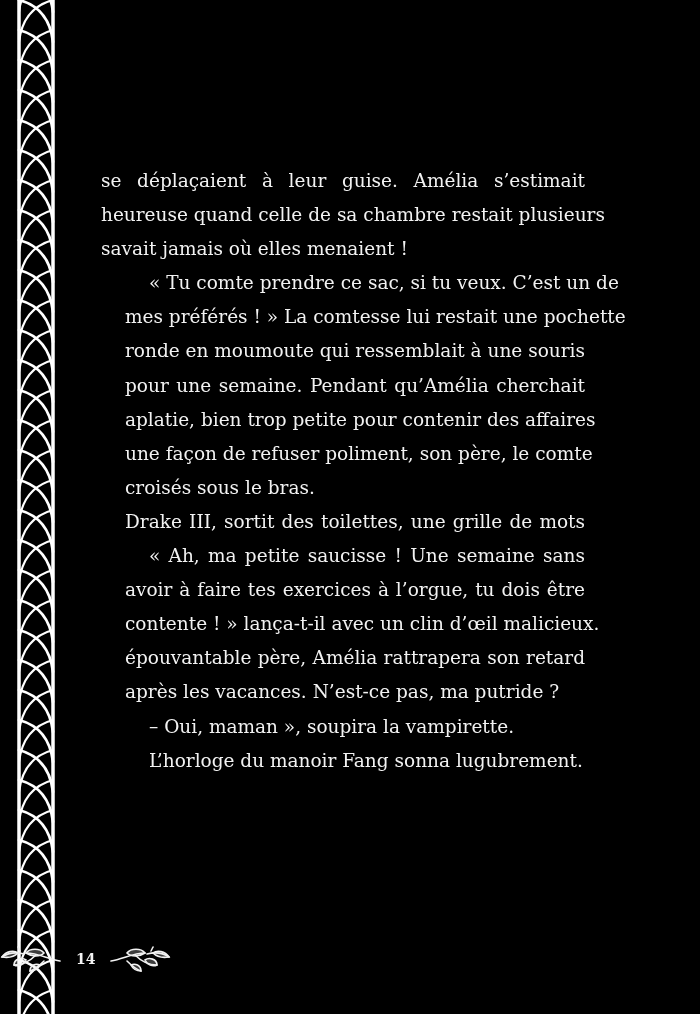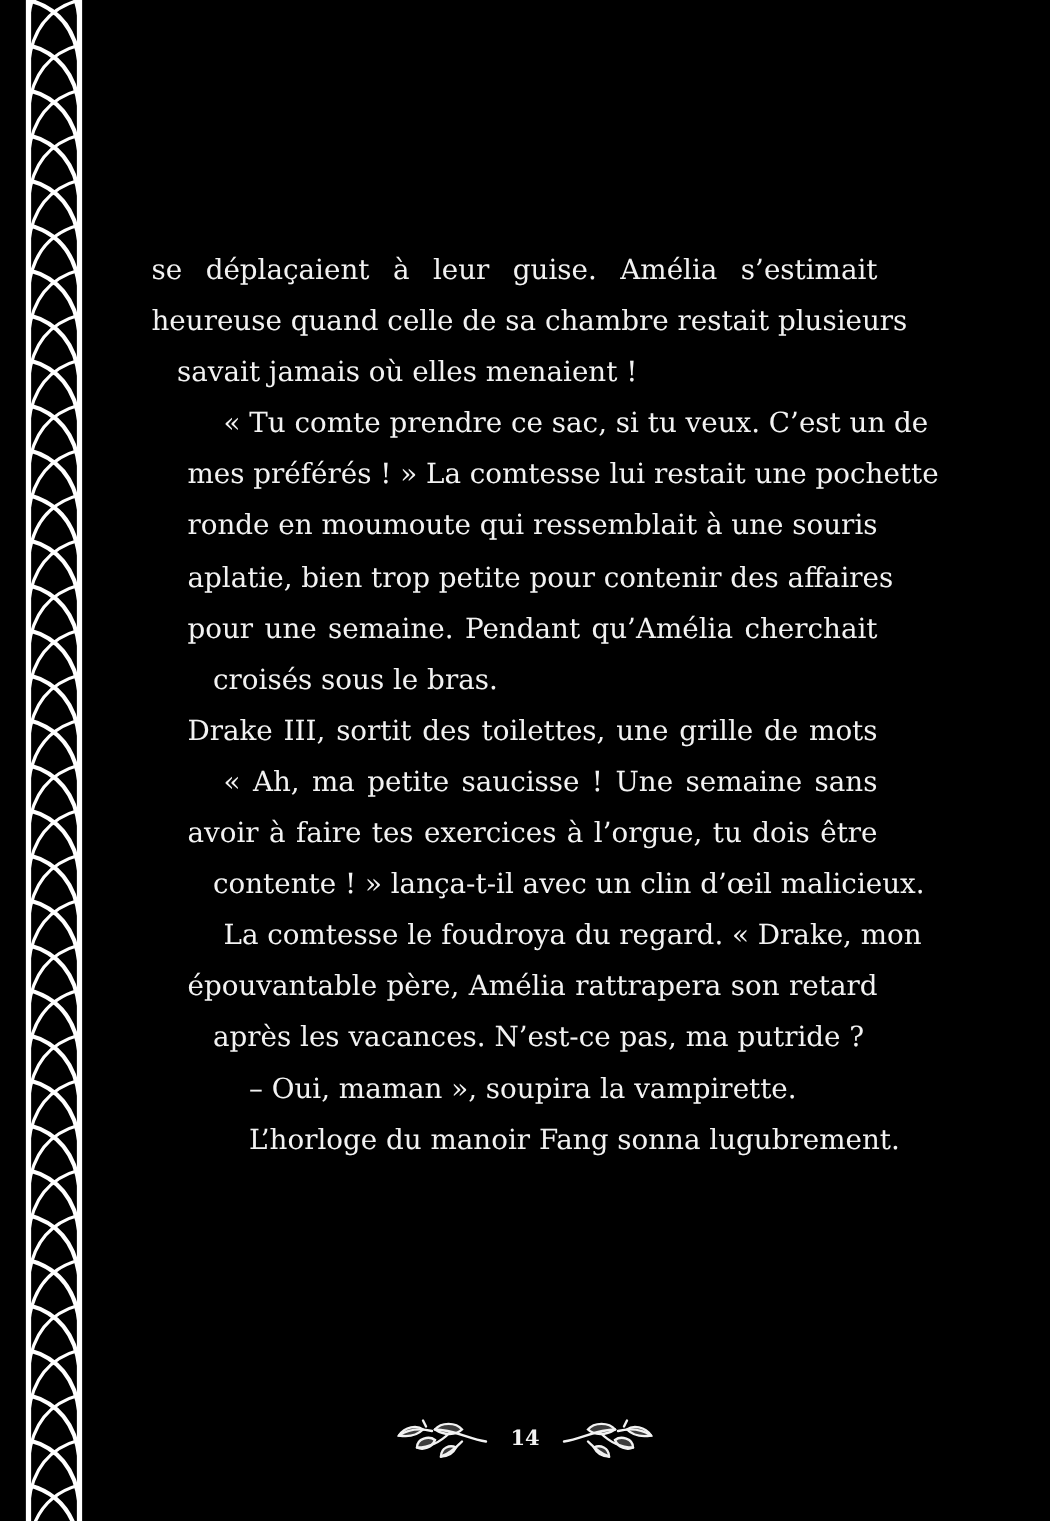--- a/index.html
+++ b/index.html
@@ -42,30 +42,28 @@
     }
     .line {
       display: block;
       text-align: justify;
       text-align-last: justify;
       white-space: nowrap;
       overflow: visible;
     }
     .line.last {
       text-align-last: left;
-      margin-left: 17px;
     }
     .footer {
       position: absolute;
       left: 0;
       width: 700px;
       top: 944px;
       height: 30px;
       display: flex;
-      justify-content: center;
       align-items: center;
       gap: 8px;
     }
     .page-number {
       font-size: 14px;
       font-weight: bold;
       color: #f2f2f2;
       padding: 0 6px;
     }
     .ornament {
@@ -158,32 +156,32 @@
 <div class="text-block" id="text-block">
     <div class="para">
       <span class="line">se déplaçaient à leur guise. Amélia s’estimait</span>
       <span class="line">heureuse quand celle de sa chambre restait plusieurs</span>
       <span class="line last">savait jamais où elles menaient !</span>
     </div>
     <div class="para indent">
       <span class="line" style="padding-left: 24px;">« Tu comte prendre ce sac, si tu veux. C’est un de</span>
       <span class="line">mes préférés ! » La comtesse lui restait une pochette</span>
       <span class="line">ronde en moumoute qui ressemblait à une souris</span>
+      <span class="line">pour une semaine. Pendant qu’Amélia cherchait</span>
       <span class="line">aplatie, bien trop petite pour contenir des affaires</span>
-      <span class="line">pour une semaine. Pendant qu’Amélia cherchait</span>
+      <span class="line">une façon de refuser poliment, son père, le comte</span>
       <span class="line last">croisés sous le bras.</span>
       <span class="line">Drake III, sortit des toilettes, une grille de mots</span>
     </div>
     <div class="para indent">
       <span class="line" style="padding-left: 24px;">« Ah, ma petite saucisse ! Une semaine sans</span>
       <span class="line">avoir à faire tes exercices à l’orgue, tu dois être</span>
       <span class="line last">contente ! » lança-t-il avec un clin d’œil malicieux.</span>
     </div>
     <div class="para indent">
-      <span class="line" style="padding-left: 24px;">La comtesse le foudroya du regard. « Drake, mon</span>
       <span class="line">épouvantable père, Amélia rattrapera son retard</span>
       <span class="line last">après les vacances. N’est-ce pas, ma putride ?</span>
     </div>
     <div class="para indent">
       <span class="line last" style="padding-left: 24px;">– Oui, maman », soupira la vampirette.</span>
     </div>
     <div class="para indent">
       <span class="line last" style="padding-left: 24px;">L’horloge du manoir Fang sonna lugubrement.</span>
     </div>
   </div>

